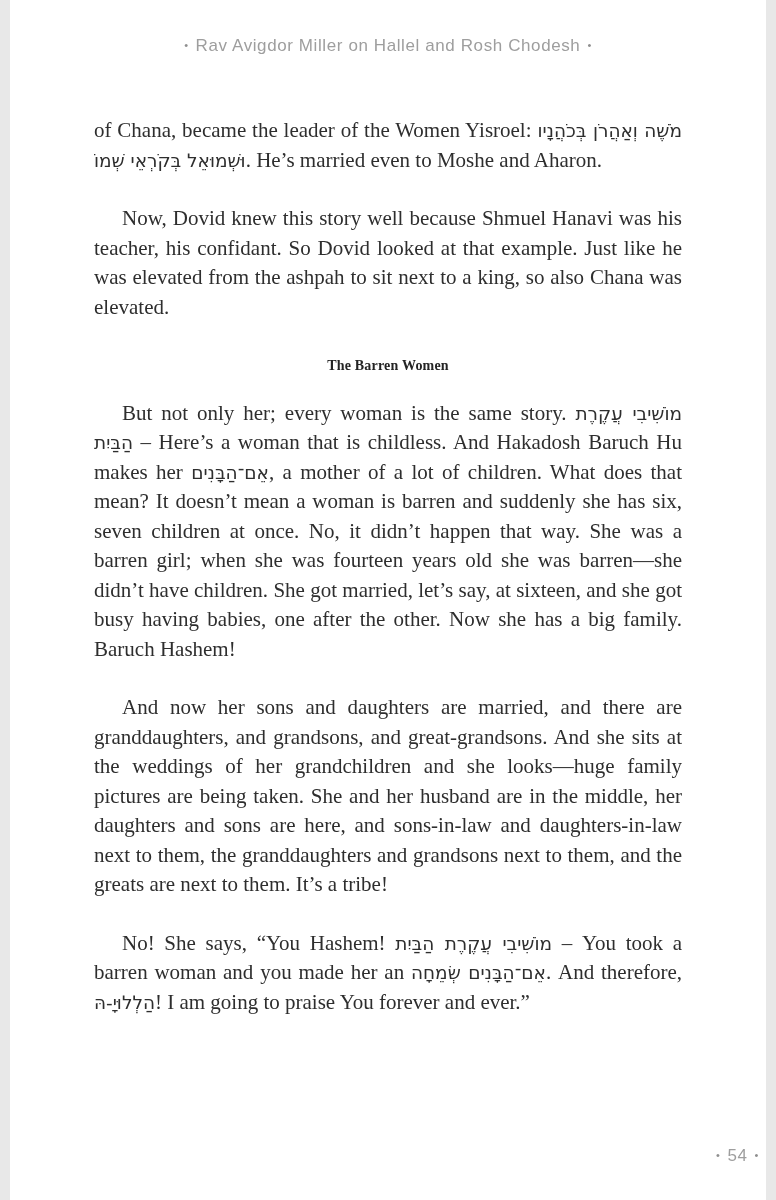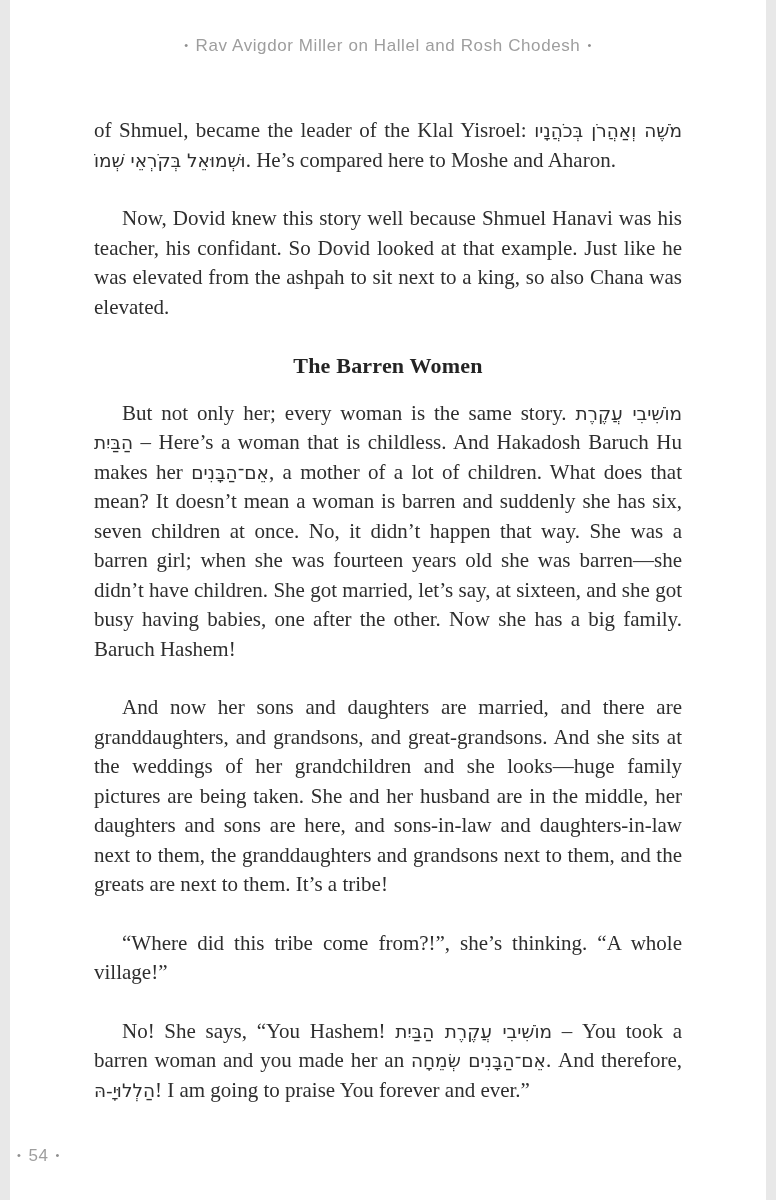--- a/index.html
+++ b/index.html
@@ -23,21 +23,21 @@
     font-weight: 400;
     font-size: 17px;
     letter-spacing: 0.6px;
     color: #9e9e9e;
   }
   .running-footer {
     position: absolute;
     top: 1146px;
     left: 0;
     width: 100%;
-    text-align: left;
+    text-align: right;
     font-family: "Liberation Sans", "DejaVu Sans", sans-serif;
     font-size: 17px;
     letter-spacing: 0.6px;
     color: #9e9e9e;
   }
   .bullet {
     font-size: 11px;
     vertical-align: 2px;
     padding: 0 7px;
     color: #8f8f8f;
@@ -49,21 +49,21 @@
     top: 116px;
     text-align: justify;
     font-size: 21px;
     line-height: 29.5px;
   }
   .para { margin: 0 0 29px 0; }
   .para.indent { text-indent: 28px; }
   .section-heading {
     text-align: center;
     text-indent: 0;
-    font-size: 22px;
+    font-size: 14px;
     font-weight: 700;
     margin: 14px 0 18px 0;
     letter-spacing: 0.2px;
     color: #242424;
   }
   .italic { }
   .hebrew {
     direction: rtl;
     unicode-bidi: isolate;
     font-family: "DejaVu Sans", sans-serif;
@@ -73,26 +73,25 @@
 </head>
 <body>
 
 <div class="page">
 
   <div class="running-header">
     <span class="bullet">•</span><span>Rav Avigdor Miller on Hallel and Rosh Chodesh</span><span class="bullet">•</span>
   </div>
 
   <div class="content-area">
-      <p class="para"><span>of Shmuel, became the leader of the Klal Yisroel: </span><span class="hebrew" dir="rtl">מֹשֶׁה וְאַהֲרֹן בְּכֹהֲנָיו וּשְׁמוּאֵל בְּקֹרְאֵי שְׁמוֹ</span><span>. He’s compared here to Moshe and Aharon.</span></p>
+      <p class="para"><span>of Chana, became the leader of the Women Yisroel: </span><span class="hebrew" dir="rtl">מֹשֶׁה וְאַהֲרֹן בְּכֹהֲנָיו וּשְׁמוּאֵל בְּקֹרְאֵי שְׁמוֹ</span><span>. He’s married even to Moshe and Aharon.</span></p>
       <p class="para indent"><span>Now, Dovid knew this story well because Shmuel Hanavi was his teacher, his confidant. So Dovid looked at that example. Just like he was elevated from the </span><span class="italic">ashpah</span><span> to sit next to a king, so also Chana was elevated.</span></p>
       <h2 class="section-heading">The Barren Women</h2>
       <p class="para indent"><span>But not only her; every woman is the same story. </span><span class="hebrew" dir="rtl">מוֹשִׁיבִי עֲקֶרֶת הַבַּיִת</span><span> – Here’s a woman that is childless. And Hakadosh Baruch Hu makes her </span><span class="hebrew" dir="rtl">אֵם־הַבָּנִים</span><span>, a mother of a lot of children. What does that mean? It doesn’t mean a woman is barren and suddenly she has six, seven children at once. No, it didn’t happen that way. She was a barren girl; when she was fourteen years old she was barren—she didn’t have children. She got married, let’s say, at sixteen, and she got busy having babies, one after the other. Now she has a big family. </span><span class="italic">Baruch Hashem!</span></p>
       <p class="para indent"><span>And now her sons and daughters are married, and there are granddaughters, and grandsons, and great-grandsons. And she sits at the weddings of her grandchildren and she looks—huge family pictures are being taken. She and her husband are in the middle, her daughters and sons are here, and sons-in-law and daughters-in-law next to them, the granddaughters and grandsons next to them, and the greats are next to them. It’s a tribe!</span></p>
-      <p class="para indent"><span>“Where did this tribe come from?!”, she’s thinking. “A whole village!”</span></p>
       <p class="para indent"><span>No! She says, “</span><span class="italic">You</span><span> Hashem! </span><span class="hebrew" dir="rtl">מוֹשִׁיבִי עֲקֶרֶת הַבַּיִת</span><span> – </span><span class="italic">You took a barren woman and you made her an</span><span> </span><span class="hebrew" dir="rtl">אֵם־הַבָּנִים שְׂמֵחָה</span><span>. And therefore, </span><span class="hebrew" dir="rtl">הַלְלוּיָ-הּ</span><span>! I am going to praise You forever and ever.”</span></p>
     </div>
 
   <div class="running-footer">
     <span class="bullet">•</span><span>54</span><span class="bullet">•</span>
   </div>
 
 </div>
 
 </body></html>

